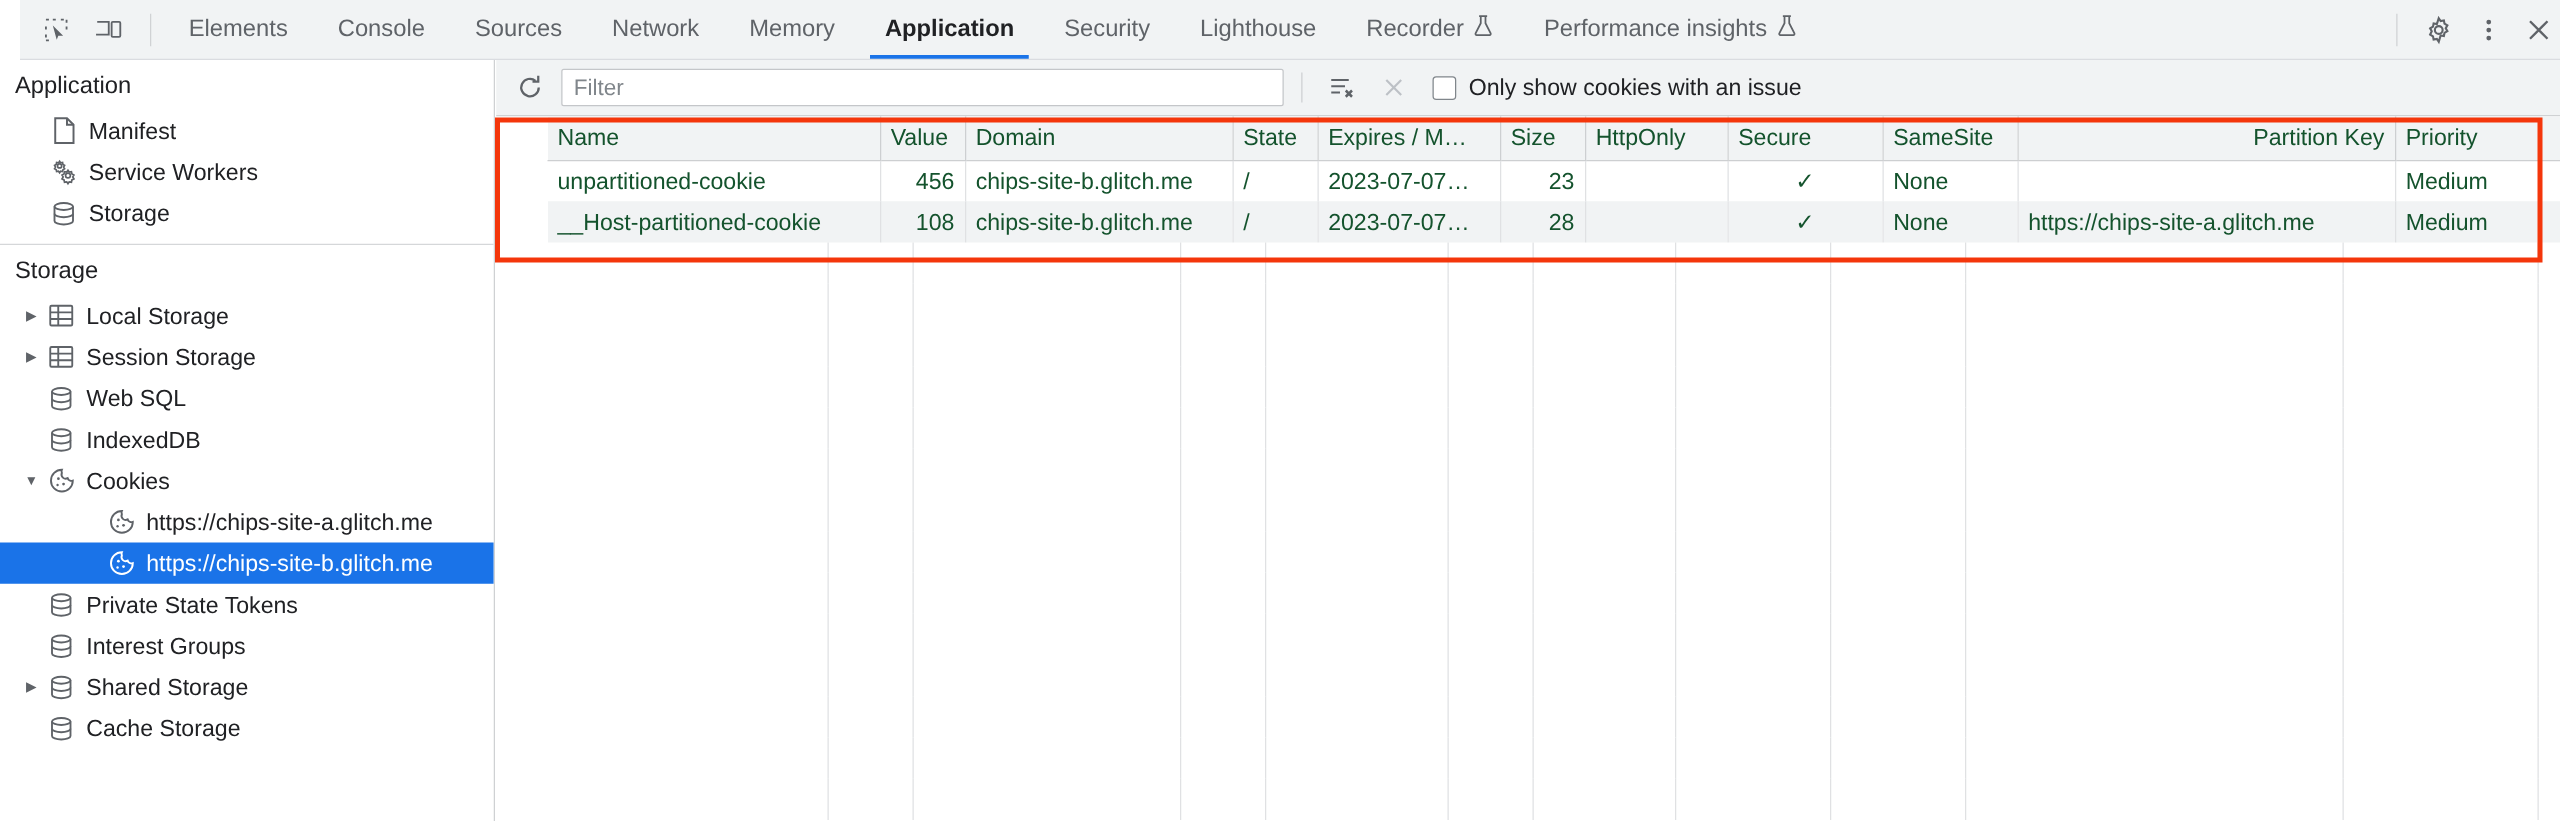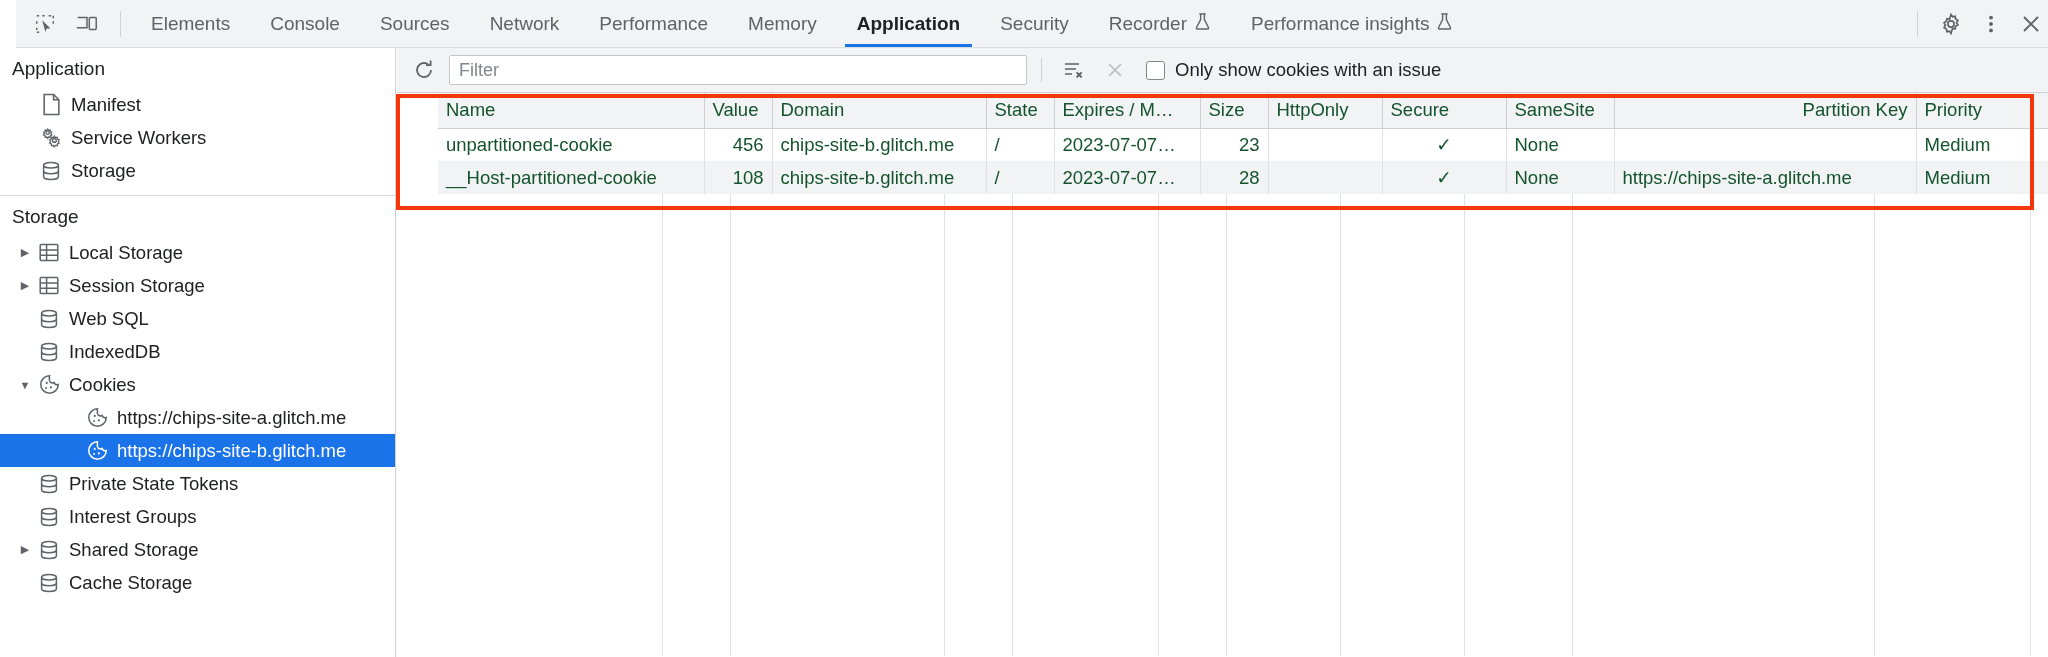--- a/index.html
+++ b/index.html
@@ -160,30 +160,30 @@
     <div class="tab">
       <span>Console</span>
     </div>
     <div class="tab">
       <span>Sources</span>
     </div>
     <div class="tab">
       <span>Network</span>
     </div>
     <div class="tab">
-      <span>Performance</span>
-    </div>
-    <div class="tab">
       <span>Memory</span>
     </div>
     <div class="tab active">
       <span>Application</span>
     </div>
     <div class="tab">
       <span>Security</span>
+    </div>
+    <div class="tab">
+      <span>Lighthouse</span>
     </div>
     <div class="tab">
       <span>Recorder</span>
       <span class="flask">
         <svg width="17" height="19" viewBox="0 0 18 20" fill="none" stroke="#5f6368" stroke-width="1.5">
           <path d="M7 2v6L2.6 16.6A1 1 0 0 0 3.5 18h11a1 1 0 0 0 .9-1.4L11 8V2"></path>
           <path d="M5.6 2h6.8"></path>
         </svg>
       </span>
     </div>

